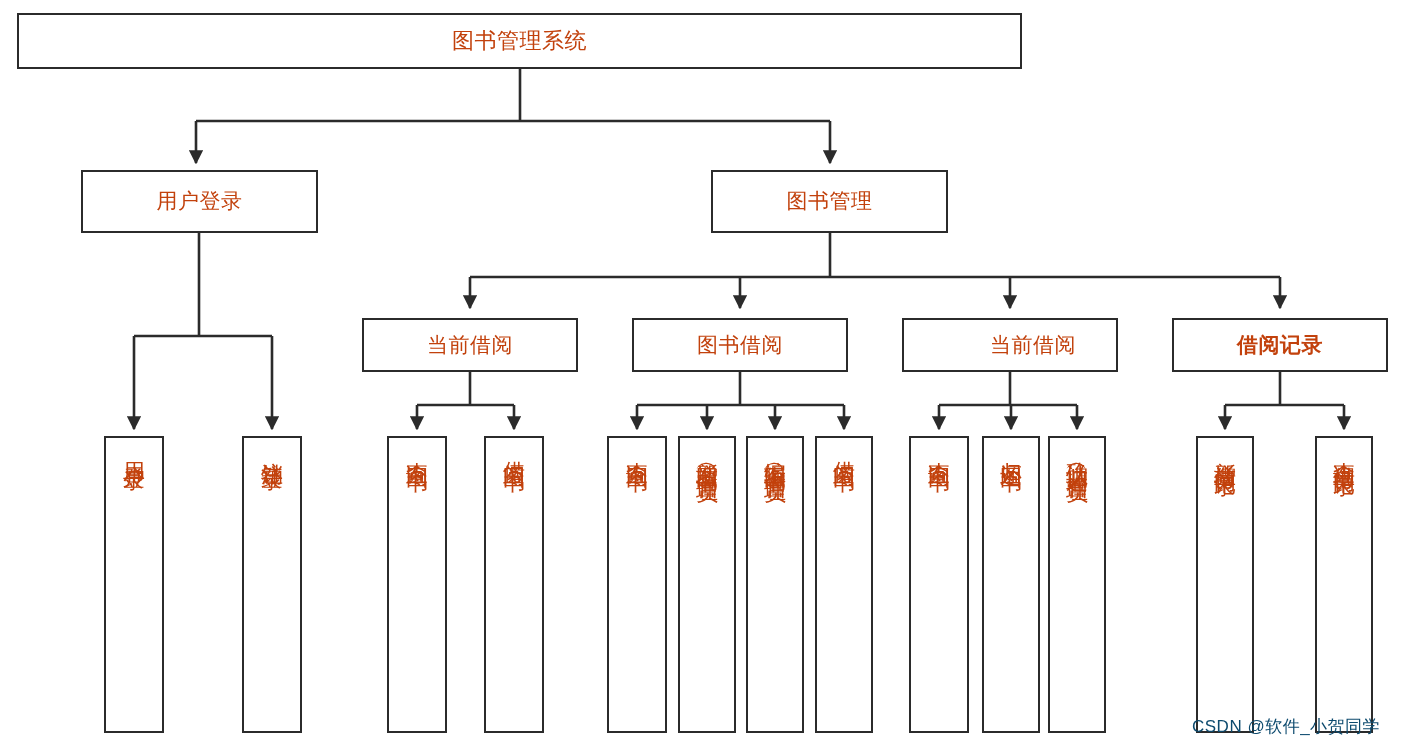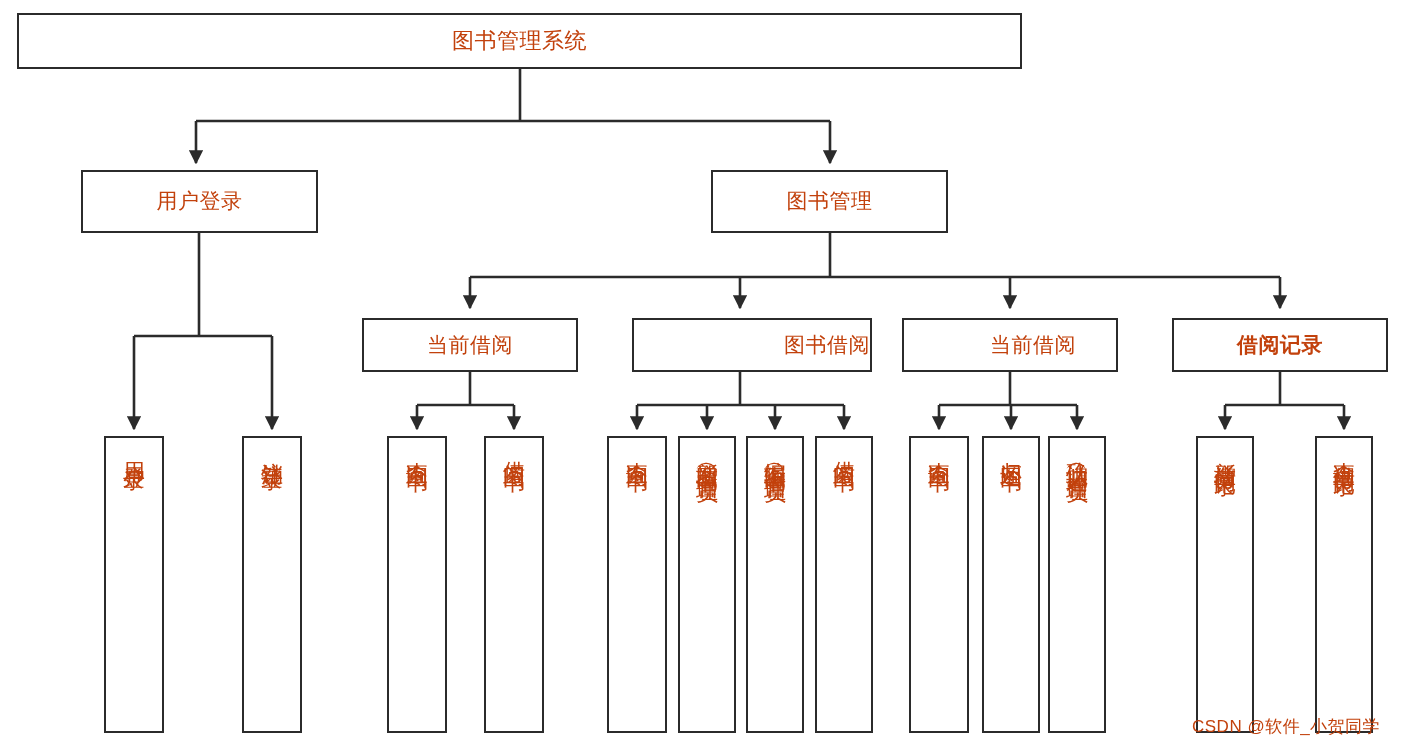--- a/index.html
+++ b/index.html
@@ -60,21 +60,21 @@
   .node.vert .label {
     writing-mode: vertical-rl;
     text-orientation: upright;
     font-size: 22px;
     letter-spacing: 3px;
     line-height: 1;
   }
   .watermark {
     position: absolute;
     font-size: 17px;
-    color: #c2410c;
+    color: #0c4a6e;
     letter-spacing: 0.5px;
     white-space: nowrap;
     user-select: none;
   }
 </style>
 </head>
 <body>
 
 <div id="diagram-root">
 
@@ -135,21 +135,21 @@
   <div class="node horiz" style="left:81px; top:170px; width:237px; height:63px;">
     <span class="label">用户登录</span>
   </div>
   <div class="node horiz" style="left:711px; top:170px; width:237px; height:63px;">
     <span class="label">图书管理</span>
   </div>
 
   <div class="node horiz" style="left:362px; top:318px; width:216px; height:54px;">
     <span class="label">当前借阅</span>
   </div>
-  <div class="node horiz" style="left:632px; top:318px; width:240px; height:54px;justify-content:flex-end;">
+  <div class="node horiz" style="left:632px; top:318px; width:216px; height:54px;">
     <span class="label">图书借阅</span>
   </div>
   <div class="node horiz" style="left:902px; top:318px; width:216px; height:54px;padding-left:46px;">
     <span class="label">当前借阅</span>
   </div>
   <div class="node horiz" style="left:1172px; top:318px; width:216px; height:54px;font-weight:bold;">
     <span class="label">借阅记录</span>
   </div>
 
   <div class="node vert" style="left:104px; top:436px; width:60px; height:297px;">

